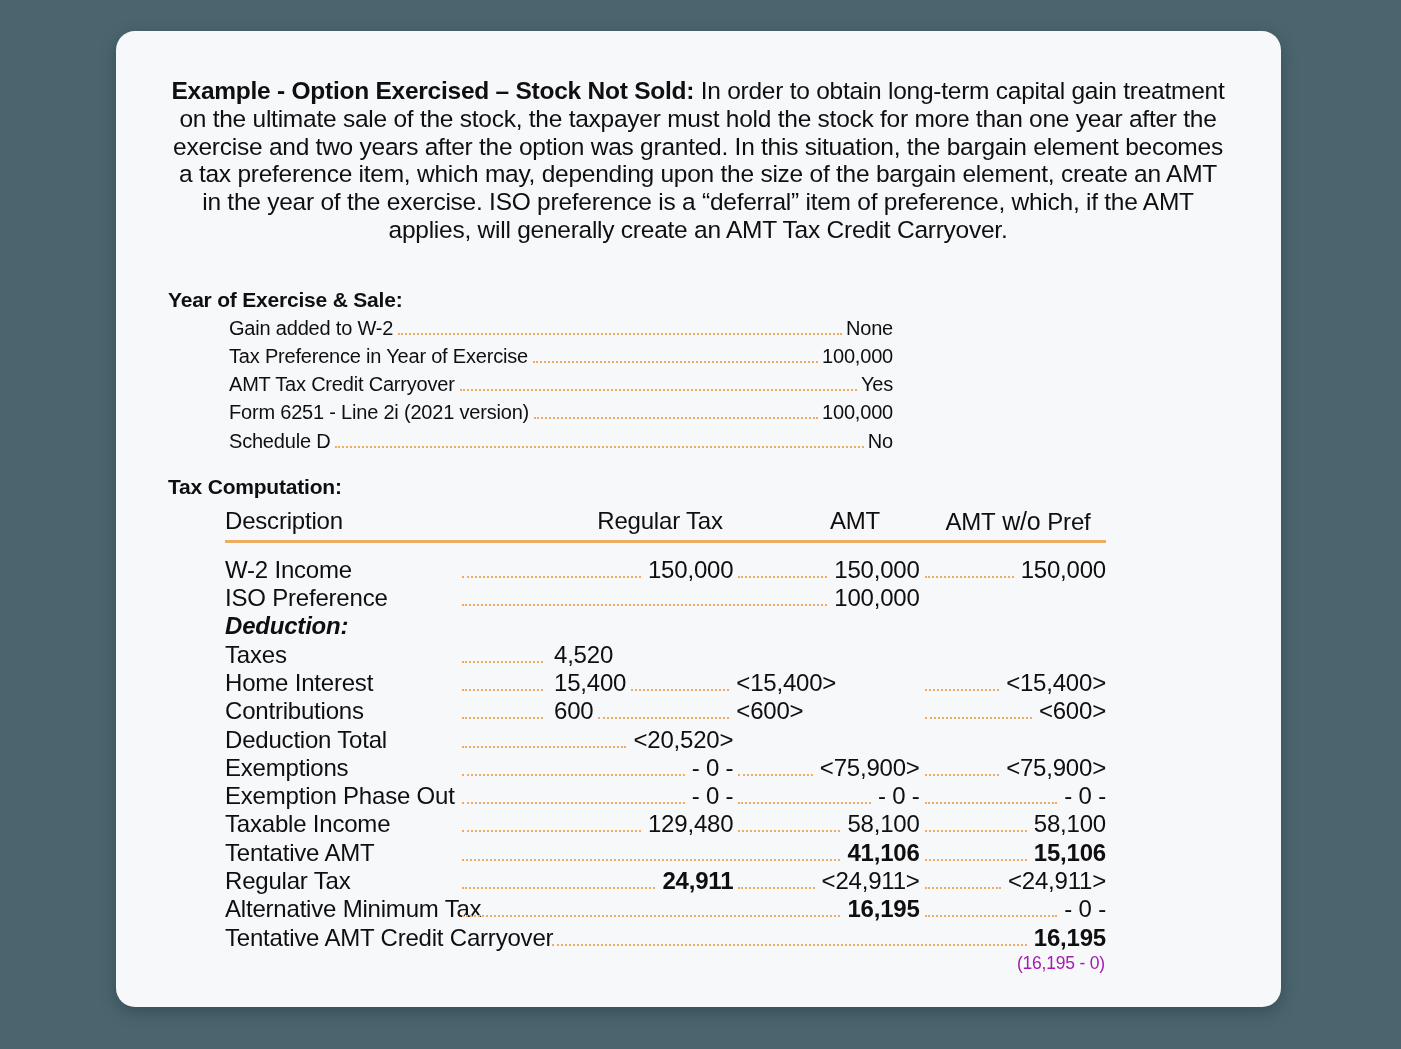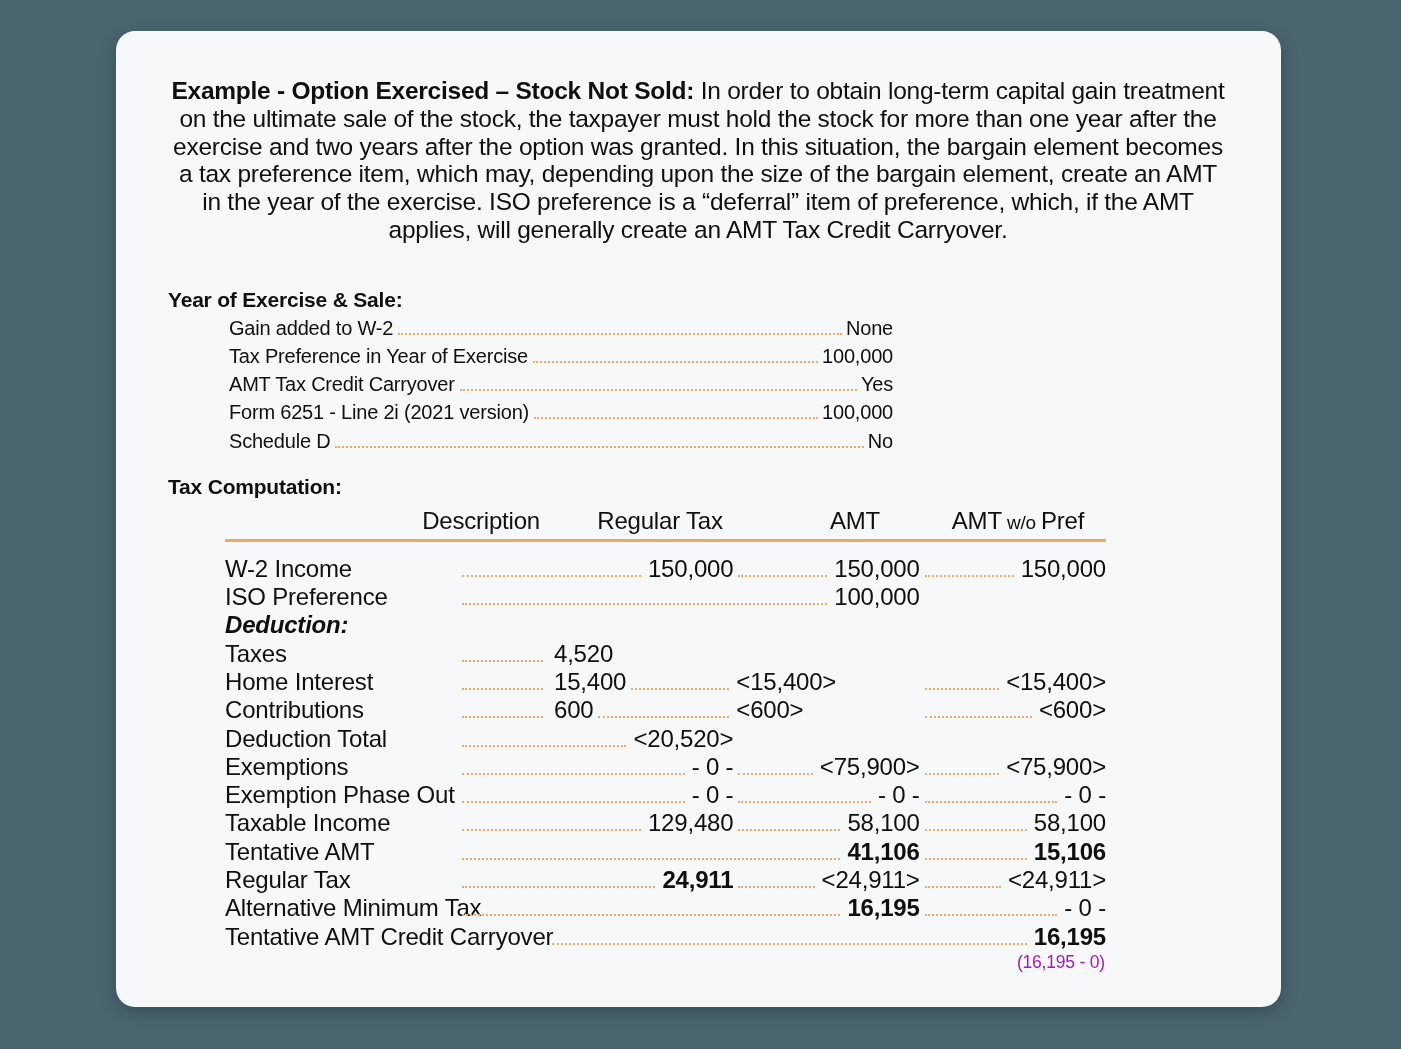--- a/index.html
+++ b/index.html
@@ -96,25 +96,25 @@
     position: relative;
   }
 
   .thead {
     display: flex;
     font-size: 24px;
     color: #100f10;
     letter-spacing: -0.2px;
     padding-bottom: 4px;
   }
-  .th-desc { flex: 0 0 315px; text-align: right; }
+  .th-desc { flex: 0 0 315px; text-align: left; }
   .th-reg  { flex: 0 0 240px; text-align: center; }
   .th-amt  { flex: 0 0 150px; text-align: center; }
   .th-pref { flex: 1 1 auto;  text-align: center; }
-  .th-pref .small { font-size: 19px; }
+  .th-pref .small { font-size: 25px; }
 
   .hrule {
     height: 3px;
     background: #eeab62;
     width: 100%;
     margin-bottom: 13px;
   }
 
   .sub-italic {
     font-size: 24px;

